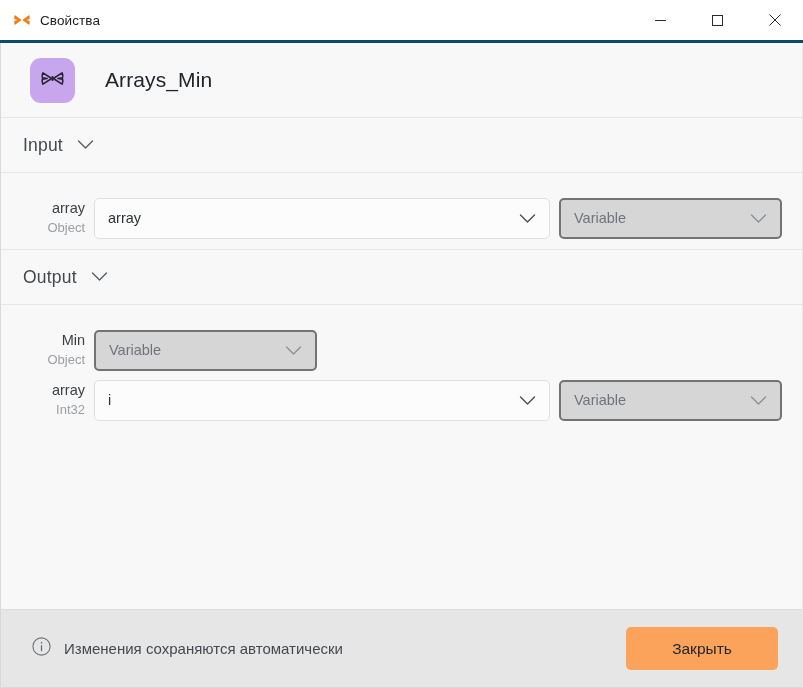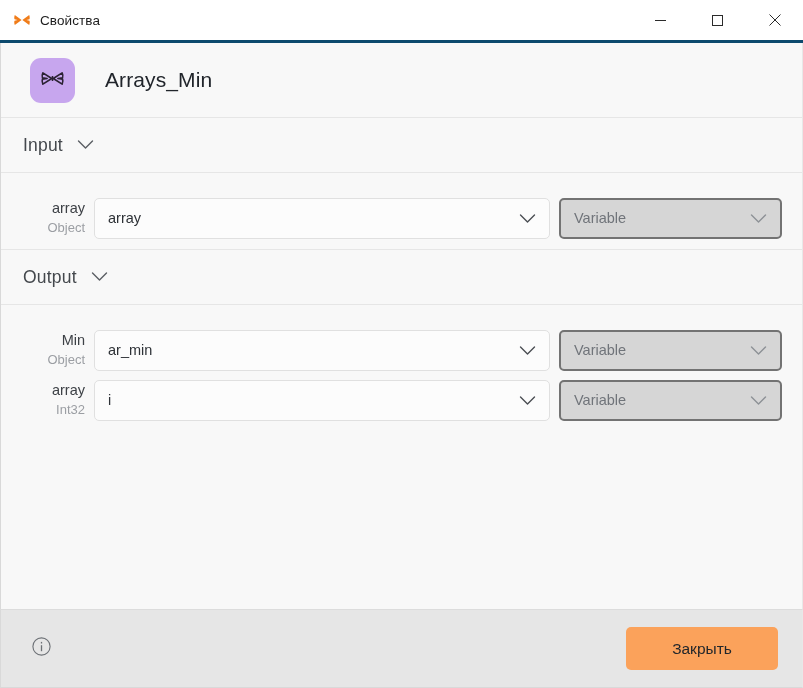--- a/index.html
+++ b/index.html
@@ -336,28 +336,20 @@
         </svg>
       </span>
     </div>
 
     <div class="rows">
       <div class="field-row">
         <div class="field-label">
           <span class="lbl-name">Min</span>
           <span class="lbl-type">Object</span>
         </div>
-        <div class="combo value-combo">
-          <span class="combo-text">ar_min</span>
-          <span class="combo-chev">
-            <svg width="17" height="11" viewBox="0 0 17 11">
-              <path d="M1.5 2 L8.5 9 L15.5 2" fill="none" stroke="#4a4e53" stroke-width="1.4" stroke-linecap="round" stroke-linejoin="round"></path>
-            </svg>
-          </span>
-        </div>
         <div class="combo disabled">
           <span class="combo-text">Variable</span>
           <span class="combo-chev">
             <svg width="17" height="11" viewBox="0 0 17 11">
               <path d="M1.5 2 L8.5 9 L15.5 2" fill="none" stroke="#8d9196" stroke-width="1.4" stroke-linecap="round" stroke-linejoin="round"></path>
             </svg>
           </span>
         </div>
       </div>
 
@@ -390,17 +382,18 @@
 
   <div class="footer">
     <div class="footer-note">
       <span>
         <svg width="19" height="19" viewBox="0 0 19 19">
           <circle cx="9.5" cy="9.5" r="8.6" fill="none" stroke="#6d7176" stroke-width="1.1"></circle>
           <rect x="8.85" y="8.2" width="1.3" height="6" fill="#6d7176"></rect>
           <rect x="8.85" y="4.9" width="1.3" height="1.6" fill="#6d7176"></rect>
         </svg>
       </span>
+      <span class="footer-note-text">Изменения сохраняются автоматически</span>
     </div>
     <button class="close-btn">Закрыть</button>
   </div>
 
 </div>
 
 </body></html>

